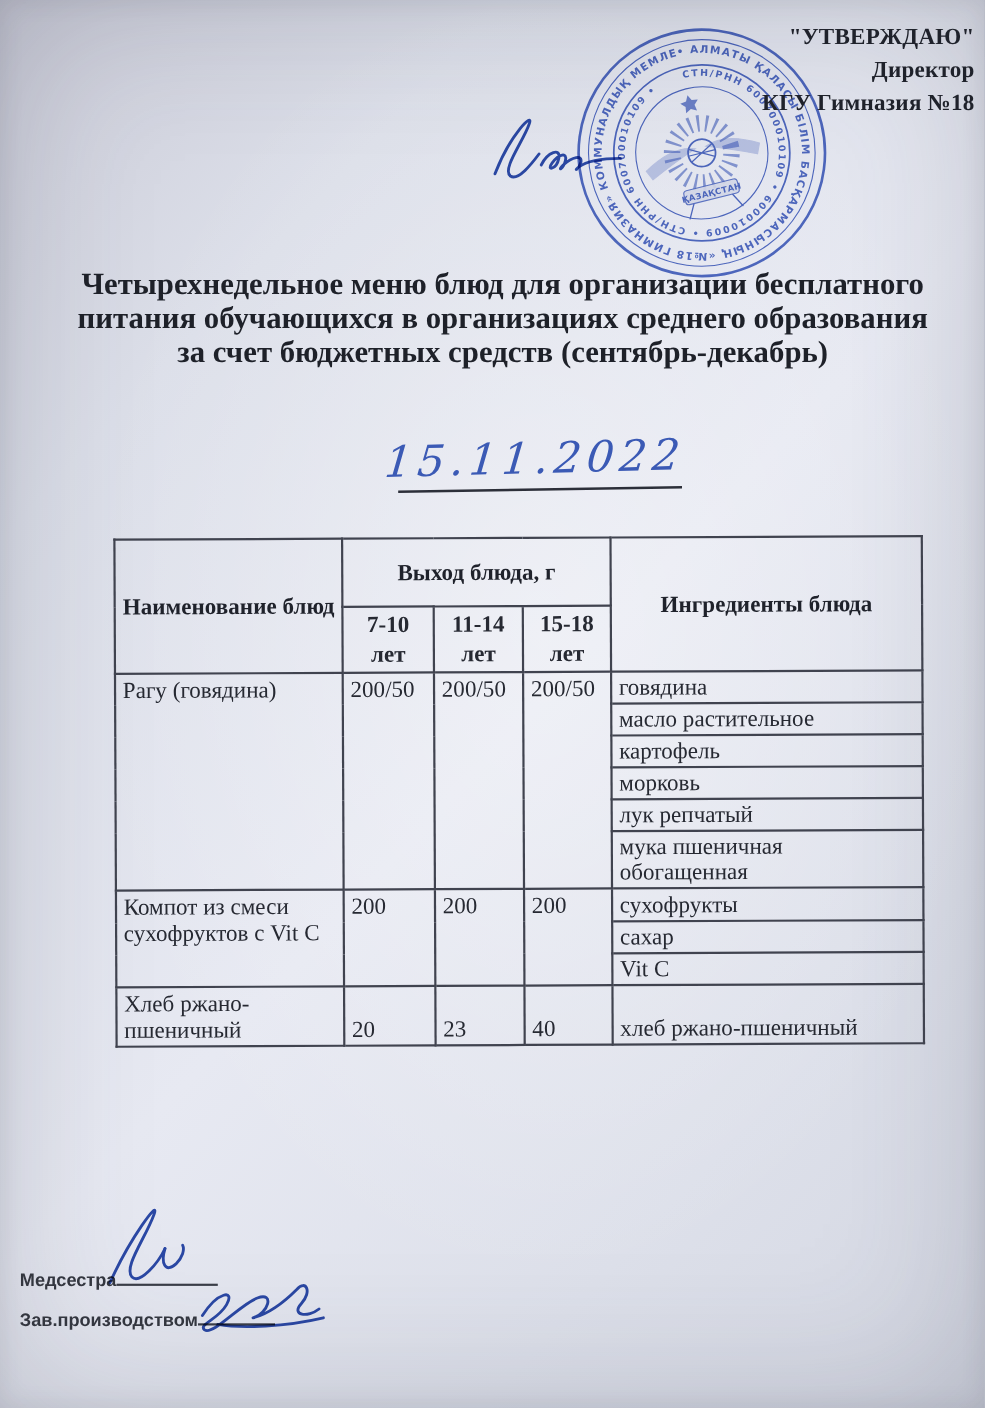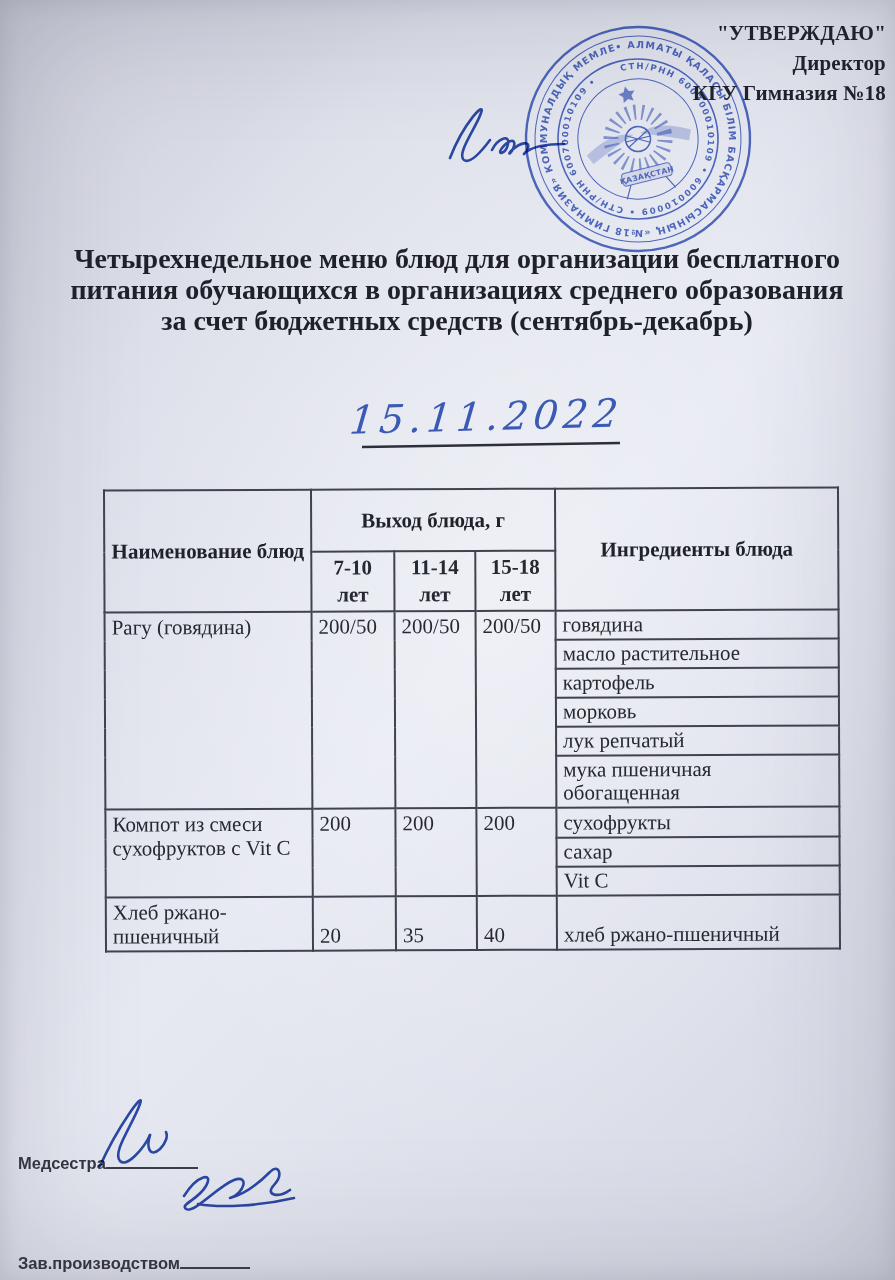--- a/index.html
+++ b/index.html
@@ -186,39 +186,39 @@
       <tr class="sub" style="height:25px">
             <td class="ing">сахар</td>
           </tr>
       <tr class="sub" style="height:21px">
             <td class="ing">Vit C</td>
           </tr>
 
       <tr class="grp-top" style="height:50px">
         <td class="dish">Хлеб ржано-пшеничный</td>
         <td class="qty bottom">20</td>
-        <td class="qty bottom">35</td>
+        <td class="qty bottom">23</td>
         <td class="qty bottom">40</td>
         <td class="ing">хлеб ржано-пшеничный</td>
       </tr>
     </tbody>
       </table>
   </div>
 
   <div class="footer-label" style="left:18px; top:1152px;">
     <span>Медсестра</span><span class="u-line" style="width:92px"></span>
   </div>
   <svg class="sig-nurse" viewBox="0 0 110 92">
     <g fill="none" stroke="#2f4fae" stroke-width="2.6" stroke-linecap="round" stroke-linejoin="round">
       <path d="M16,84 C34,44 62,6 56,22 C48,44 28,70 36,79 C43,86 60,66 66,53"></path>
       <path d="M66,53 C62,66 66,76 76,67 C82,61 84,54 82,50"></path>
     </g>
   </svg>
 
-  <div class="footer-label" style="left:18px; top:1252px;">
+  <div class="footer-label" style="left:18px; top:1188px;">
     <span>Зав.производством</span><span class="u-line" style="width:70px"></span>
   </div>
   <svg class="sig-prod" viewBox="0 0 150 76">
     <g fill="none" stroke="#2f4fae" stroke-width="2.6" stroke-linecap="round" stroke-linejoin="round">
       <path d="M16,48 C30,26 46,24 38,38 C30,52 12,56 18,61 C26,66 50,38 66,32 C82,26 76,46 62,50 C78,46 94,32 102,24 C110,15 116,26 106,37 C96,48 112,50 122,42"></path>
       <path d="M30,56 C52,60 92,58 126,50"></path>
     </g>
   </svg>
 
 </div>

